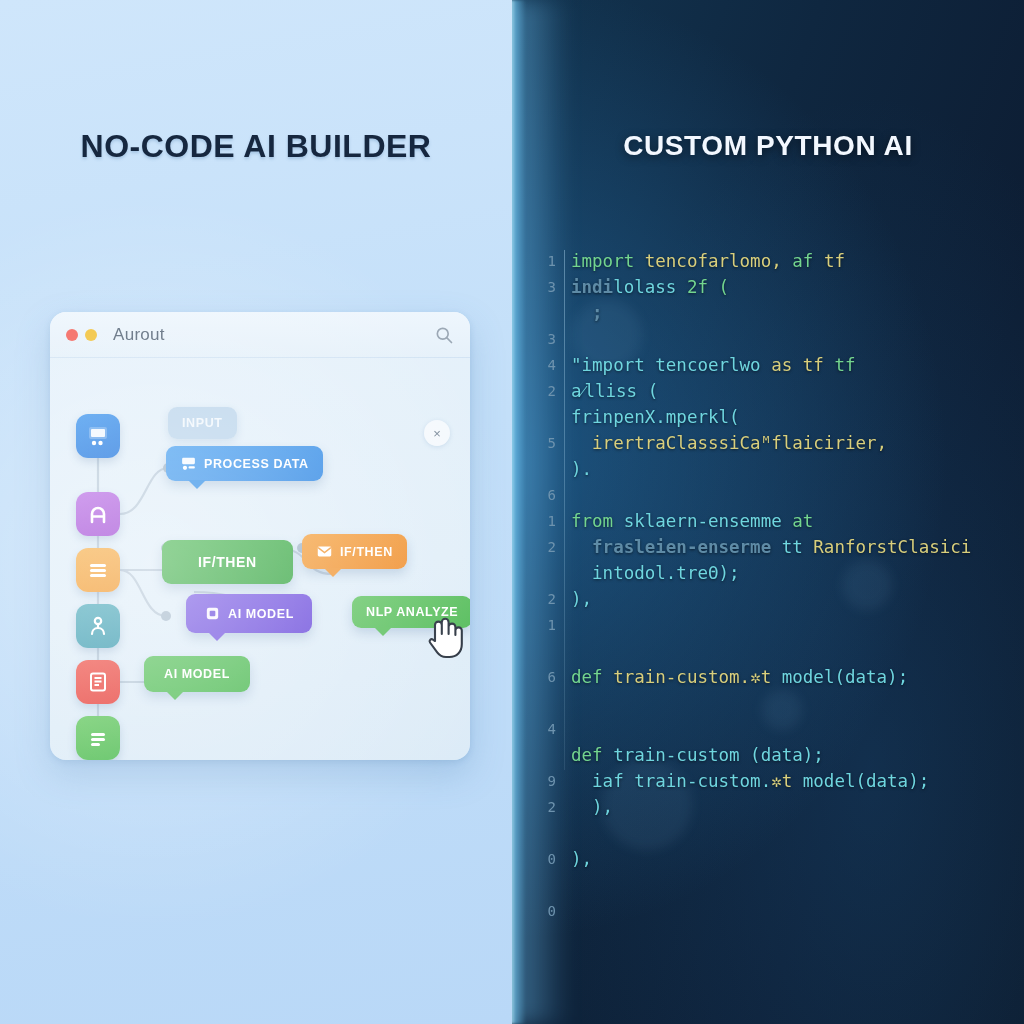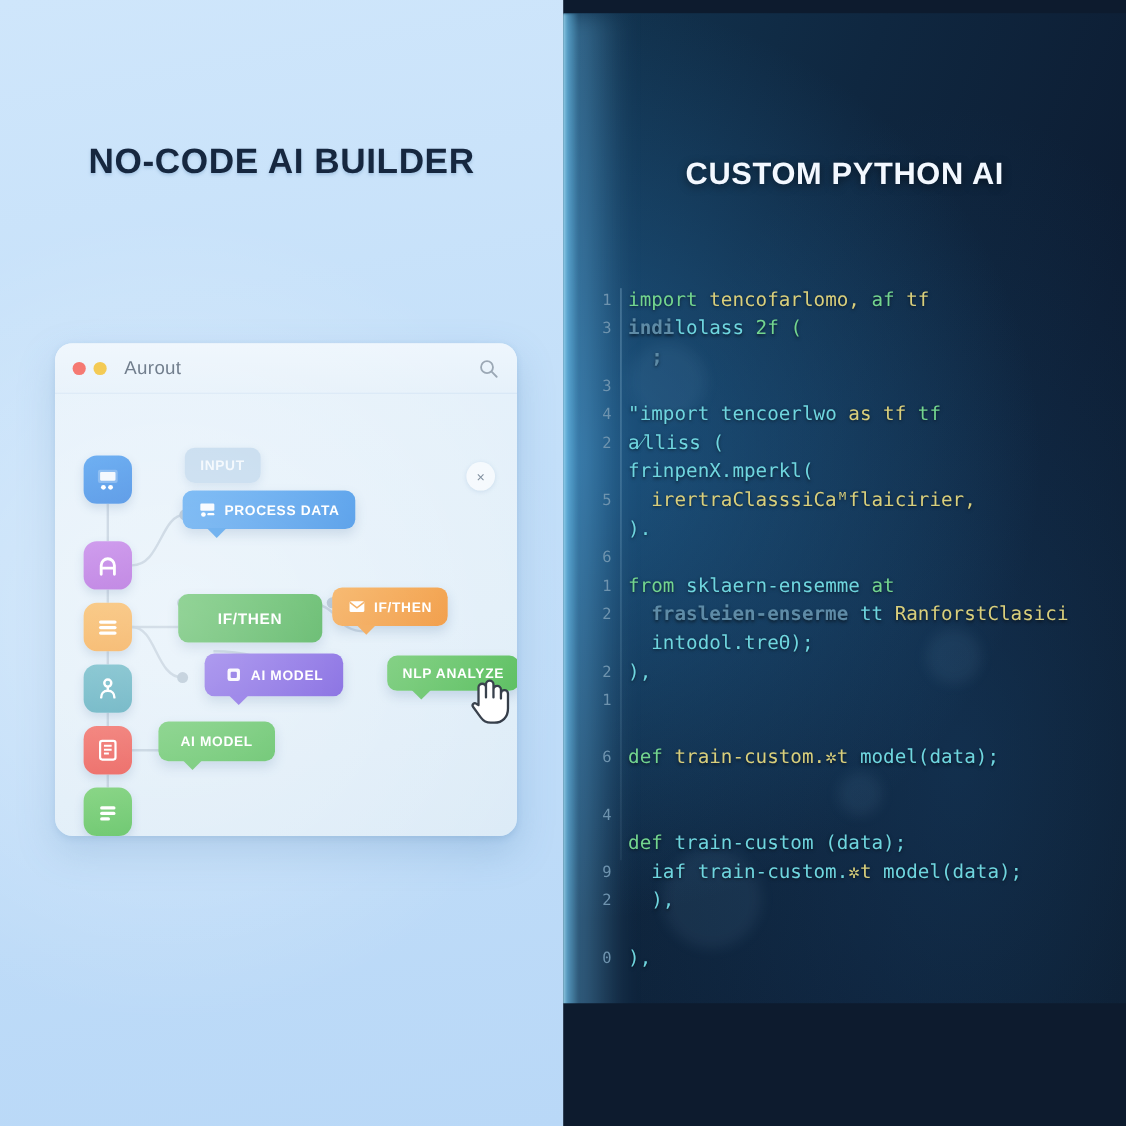--- a/index.html
+++ b/index.html
@@ -96,27 +96,26 @@
   .c-green  { background:linear-gradient(150deg,#5cbe63,#47ad52); --tail:#51b65b; }
   .c-orange { background:linear-gradient(150deg,#f5a94f,#f09438); --tail:#f29f45; }
   .c-purple { background:linear-gradient(150deg,#8a6ee8,#7356dd); --tail:#7f62e3; }
   .c-lgreen { background:linear-gradient(150deg,#6ec96f,#57bd5d); --tail:#63c366; }
   .c-mgreen { background:linear-gradient(150deg,#69c86c,#55bd5b); --tail:#5fc263; }
 
   .cursor { position:absolute; width:42px; height:46px; pointer-events:none; }
 
   
   .right-panel {
-    position:absolute; left:512px; top:0; width:512px; height:900px;
+    position:absolute; left:512px; top:0; width:512px; height:1024px;
     background:
       radial-gradient(ellipse at 0% 45%, rgba(40,120,180,.55), rgba(40,120,180,0) 60%),
       radial-gradient(ellipse at 70% 75%, rgba(30,90,140,.30), rgba(30,90,140,0) 62%),
       linear-gradient(110deg,#123450 0%, #0f2740 35%, #0d1d33 70%, #0c1a2c 100%);
     overflow:hidden;
-    margin-top:12px;
   }
   .glow-edge {
     position:absolute; left:-2px; top:0; width:16px; height:1024px;
     background:linear-gradient(90deg, rgba(190,240,255,.95) 0%, rgba(120,210,255,.55) 35%, rgba(60,160,220,0) 100%);
     filter:blur(1.5px);
   }
   .glow-edge2 {
     position:absolute; left:0; top:0; width:56px; height:1024px;
     background:linear-gradient(90deg, rgba(120,205,255,.45), rgba(40,130,190,0));
     filter:blur(10px);

